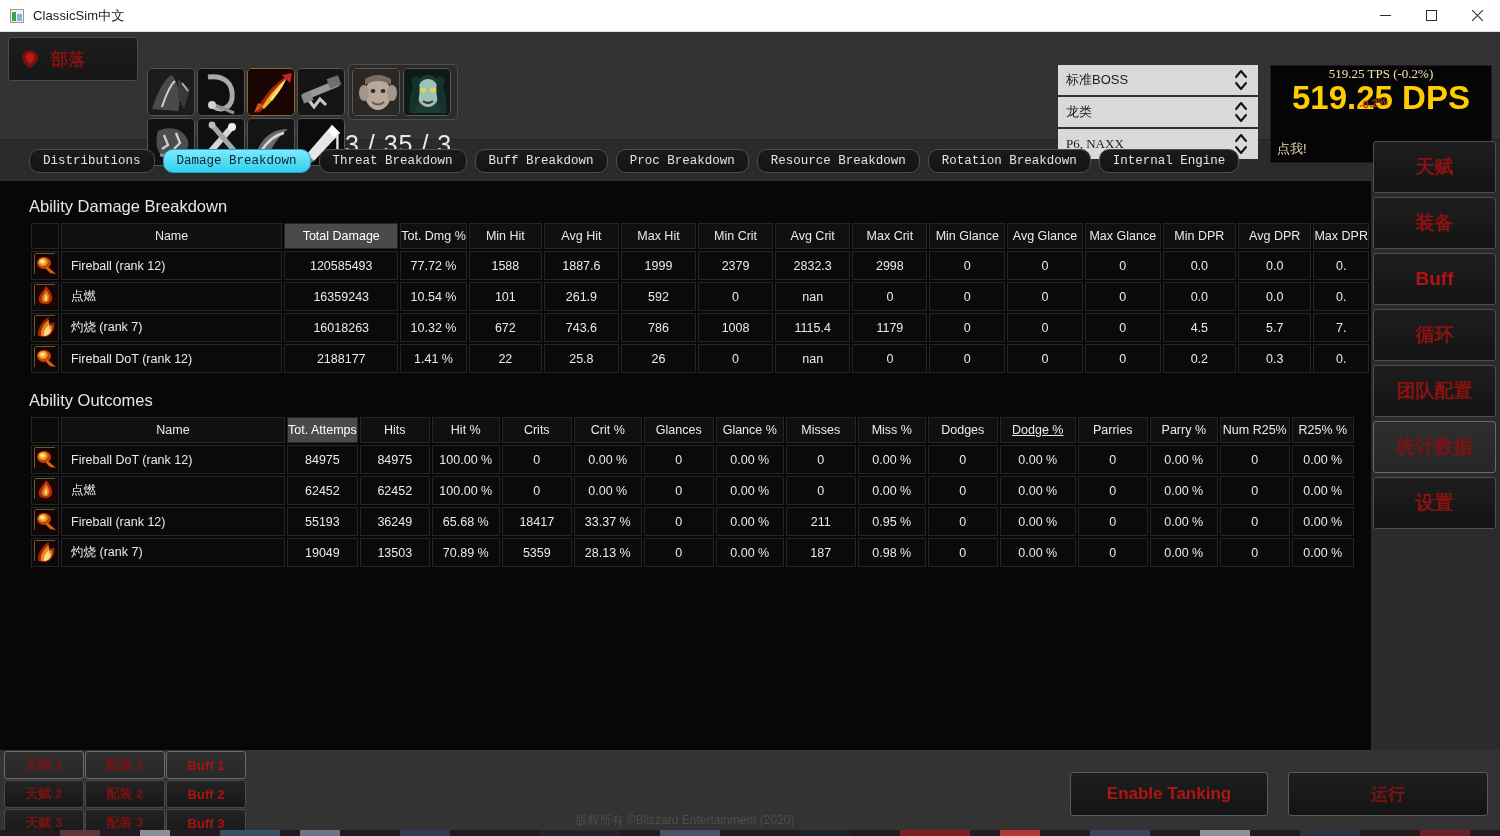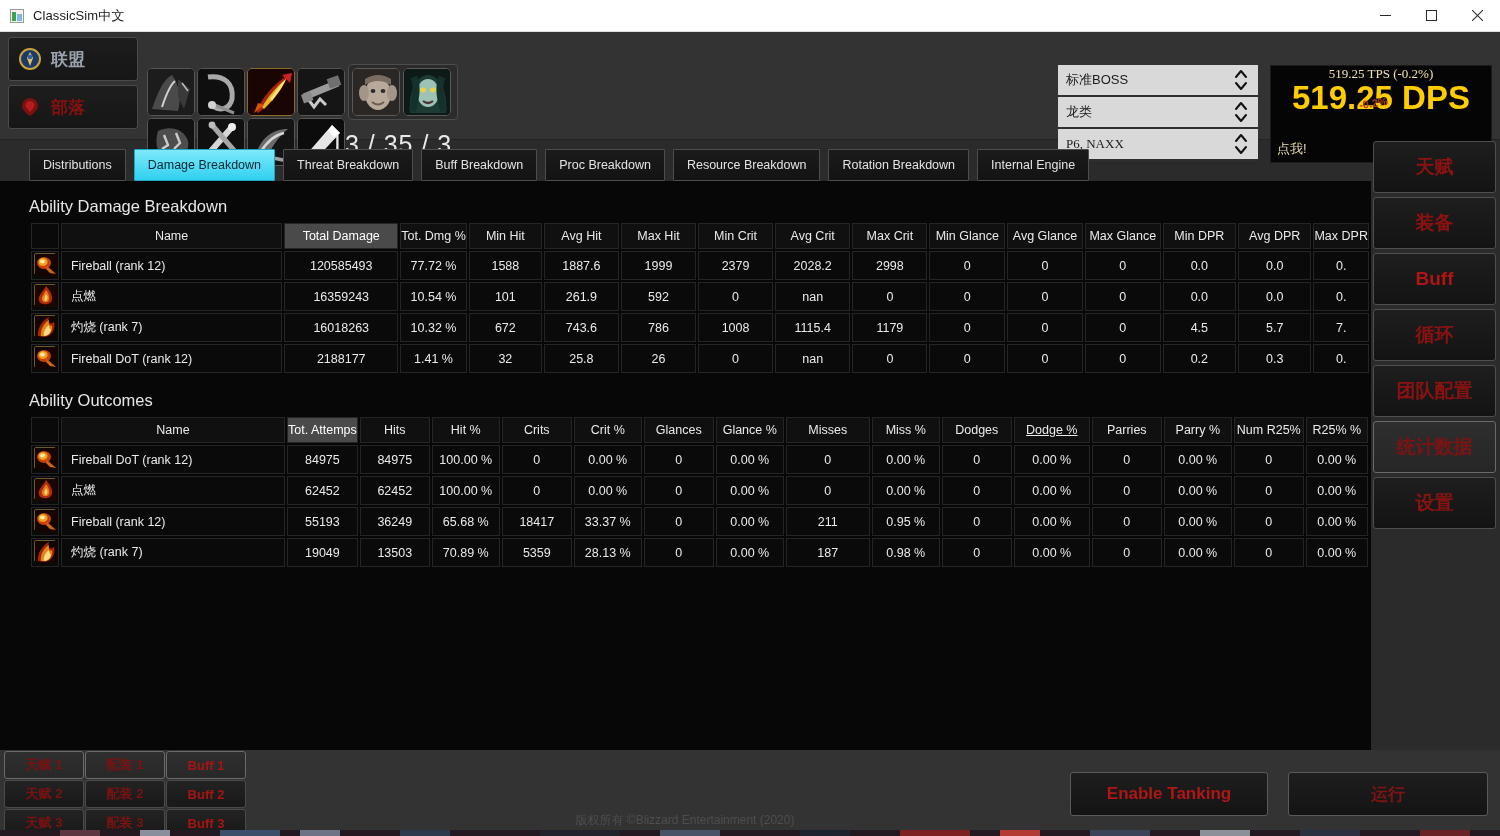--- a/index.html
+++ b/index.html
@@ -101,25 +101,25 @@
   #dpsPanel .dps .overlay {
     position:absolute; left:50%; top:5px; transform:translateX(-22px) rotate(-8deg);
     font-size:11px; color:#b03a12; font-weight:bold;
   }
   #dpsPanel .clickme { position:absolute; left:6px; bottom:4px; font-size:13px; color:#e9dcae; }
 
   
   #tabrow { position:absolute; left:0; top:141px; width:1371px; height:40px; }
   .tabs { display:flex; gap:8px; padding:8px 0 0 29px; }
   .tab {
-    height:32px; padding:0 13px; min-width:96px; text-align:center;
+    height:24px; padding:0 13px; min-width:96px; text-align:center;
     display:flex; align-items:center; justify-content:center;
     background:linear-gradient(#1b1b1b,#131313);
-    border:1px solid #4d4d4d; border-radius:1px;
-    font-size:12.5px; color:#e3e3e3; white-space:nowrap;
+    border:1px solid #4d4d4d; border-radius:10px;
+    font-size:12.5px; color:#e3e3e3; white-space:nowrap;font-family:Liberation Mono, monospace;
   }
   .tab.active {
     background:linear-gradient(#7fe9fb,#2fd0ef);
     color:#0a2630; border-color:#1aa8c6; font-weight:normal;
   }
 
   
   #content {
     position:absolute; left:0; top:181px; width:1371px; height:569px;
     background:#070707; overflow:hidden;
@@ -202,30 +202,20 @@
           <line x1="0" y1="0" x2="11" y2="11" stroke="#2b2b2b" stroke-width="1.1"></line>
           <line x1="11" y1="0" x2="0" y2="11" stroke="#2b2b2b" stroke-width="1.1"></line>
         </svg>
     </div>
   </div>
 </div>
 
 <div id="topbar">
 
   <div class="faction-col">
-    <div class="faction-btn faction-alliance">
-      <span class="crest">
-        <svg width="22" height="22" viewBox="0 0 22 22">
-          <circle cx="11" cy="11" r="10" fill="#1b3a6b" stroke="#caa33c" stroke-width="2"></circle>
-          <path d="M11 4 L14 10 L11 18 L8 10 Z" fill="#e3c352"></path>
-          <circle cx="11" cy="9" r="2.2" fill="#2a5fa8"></circle>
-        </svg>
-      </span>
-      <span class="flabel">联盟</span>
-    </div>
     <div class="faction-btn faction-horde">
       <span class="crest">
         <svg width="22" height="22" viewBox="0 0 22 22">
           <path d="M11 2 C6 2 3 6 3 10 C3 15 11 20 11 20 C11 20 19 15 19 10 C19 6 16 2 11 2 Z" fill="#7a1010"></path>
           <path d="M11 5 C8 5 6.5 7.2 6.5 9.3 C6.5 12 11 16 11 16 C11 16 15.5 12 15.5 9.3 C15.5 7.2 14 5 11 5 Z" fill="#b51d1d"></path>
         </svg>
       </span>
       <span class="flabel">部落</span>
     </div>
   </div>
@@ -429,21 +419,21 @@
                   <ellipse cx="7.5" cy="7.5" rx="2.4" ry="2.1" fill="#ffe9a8"></ellipse>
                   <path d="M12 12 L21 20 L15 19 L11 15 Z" fill="#d6650f"></path>
                 </svg></span></td>
             <td class="name">Fireball (rank 12)</td>
             <td>120585493</td>
             <td>77.72 %</td>
             <td>1588</td>
             <td>1887.6</td>
             <td>1999</td>
             <td>2379</td>
-            <td>2028.2</td>
+            <td>2832.3</td>
             <td>2998</td>
             <td>0</td>
             <td>0</td>
             <td>0</td>
             <td>0.0</td>
             <td>0.0</td>
             <td>0.</td>
           </tr>
           <tr>
             <td class="ico"><span class="abicon" style="display:inline-block;line-height:0"><svg width="22" height="22" viewBox="0 0 22 22">
@@ -495,21 +485,21 @@
             <td class="ico"><span class="abicon" style="display:inline-block;line-height:0"><svg width="22" height="22" viewBox="0 0 22 22">
                   <rect width="22" height="22" fill="#140502"></rect>
                   <ellipse cx="9" cy="9" rx="7" ry="6" fill="#c8400c"></ellipse>
                   <ellipse cx="8" cy="8" rx="4.6" ry="4" fill="#f0a21e"></ellipse>
                   <ellipse cx="7.5" cy="7.5" rx="2.4" ry="2.1" fill="#ffe9a8"></ellipse>
                   <path d="M12 12 L21 20 L15 19 L11 15 Z" fill="#d6650f"></path>
                 </svg></span></td>
             <td class="name">Fireball DoT (rank 12)</td>
             <td>2188177</td>
             <td>1.41 %</td>
-            <td>32</td>
+            <td>22</td>
             <td>25.8</td>
             <td>26</td>
             <td>0</td>
             <td>nan</td>
             <td>0</td>
             <td>0</td>
             <td>0</td>
             <td>0</td>
             <td>0.2</td>
             <td>0.3</td>
@@ -525,21 +515,21 @@
           <tr>
             <th class="ico" style="width: 28px;"></th>
             <th style="width: 224px;">Name</th>
             <th class="sorted" style="width: 70px;">Tot. Attemps</th>
             <th style="width: 70px;">Hits</th>
             <th style="width: 68px;">Hit %</th>
             <th style="width: 70px;">Crits</th>
             <th style="width: 68px;">Crit %</th>
             <th style="width: 70px;">Glances</th>
             <th style="width: 68px;">Glance %</th>
-            <th style="width: 84px;">Misses</th>
+            <th style="width: 70px;">Misses</th>
             <th style="width: 68px;">Miss %</th>
             <th style="width: 70px;">Dodges</th>
             <th style="width: 76px; text-decoration: underline;">Dodge %</th>
             <th style="width: 70px;">Parries</th>
             <th style="width: 68px;">Parry %</th>
             <th style="width: 70px;">Num R25%</th>
             <th style="width: 62px;">R25% %</th>
           </tr>
         </thead>
         <tbody>

